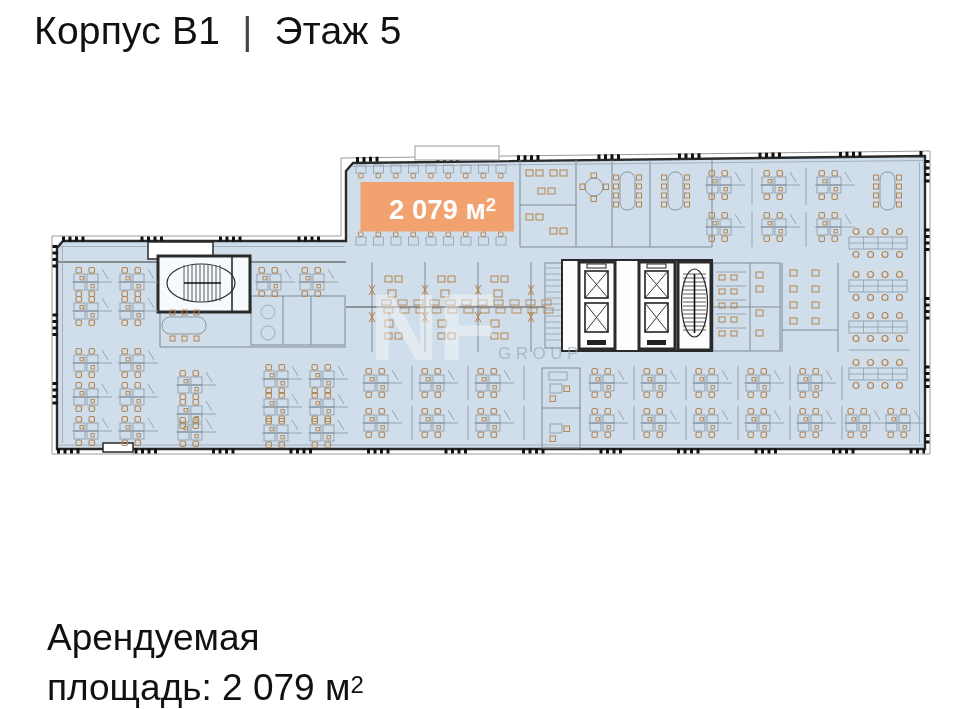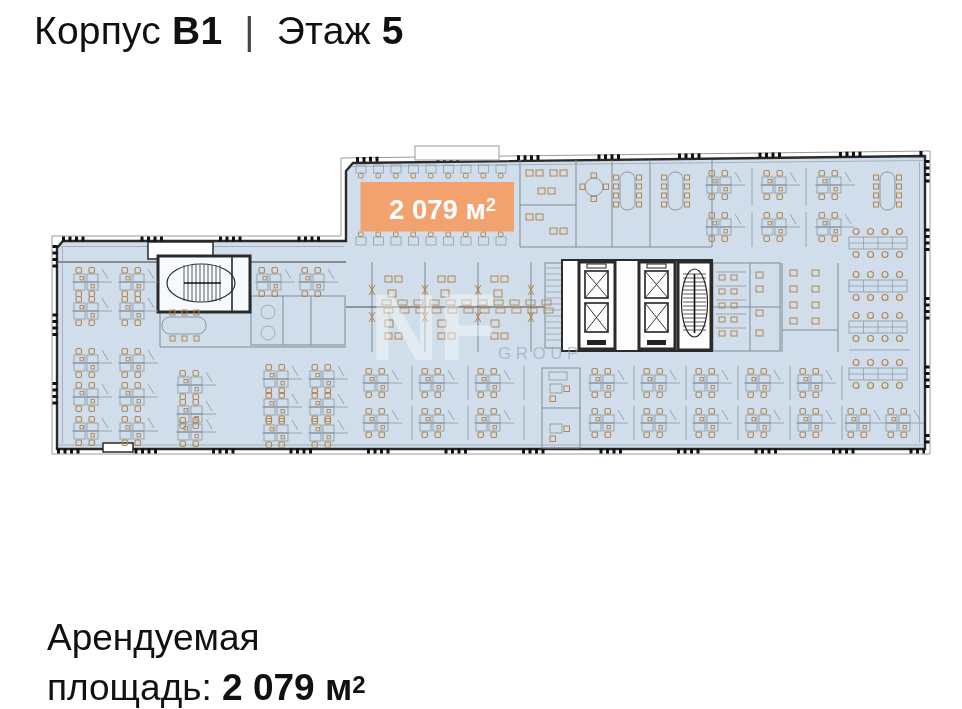--- a/index.html
+++ b/index.html
@@ -1,16 +1,16 @@
 <!DOCTYPE html>
 <html><head><meta charset="utf-8"><style>
 html,body{margin:0;padding:0;width:962px;height:709px;background:#fff;overflow:hidden}
 body{font-family:"Liberation Sans",sans-serif;position:relative;color:#111}
 .title{position:absolute;left:34px;top:9px;font-size:39px;white-space:nowrap;letter-spacing:0.2px}
-.b{font-weight:bold}
+.b{font-weight:normal}
 .bottom{position:absolute;left:47px;top:615px;font-size:37px;line-height:46.5px}
 .bottom sup{font-size:24px;vertical-align:7px}
 </style></head><body>
 <div class="title">Корпус <span class="b">В1</span> <span style="color:#444">&nbsp;|&nbsp;</span> Этаж <span class="b">5</span></div>
 <svg width="962" height="709" viewBox="0 0 962 709" style="position:absolute;left:0;top:0">
     <path d="M341,158 L930,151 L930,454 L52,454 L52,236 L341,236 Z" fill="none" stroke="#9a9a9a" stroke-width="1"></path>
     <path d="M346,171 L353,163 L925,156 L925,449 L57,449 L57,248 L63,241 L346,241 Z" fill="#cfdeea" stroke="#2a2a2a" stroke-width="2.4"></path>
     <line x1="356" y1="159.5" x2="925" y2="153.5" stroke="#111" stroke-width="5" stroke-dasharray="3 3.5 3 3.5 3 3.5 3 58"></line>
     <line x1="57" y1="451" x2="925" y2="451" stroke="#111" stroke-width="5" stroke-dasharray="3 3.5 3 3.5 3 3.5 3 55"></line>
     <line x1="927" y1="160" x2="927" y2="447" stroke="#111" stroke-width="5" stroke-dasharray="3 3.5 3 3.5 3 3.5 3 46"></line>

